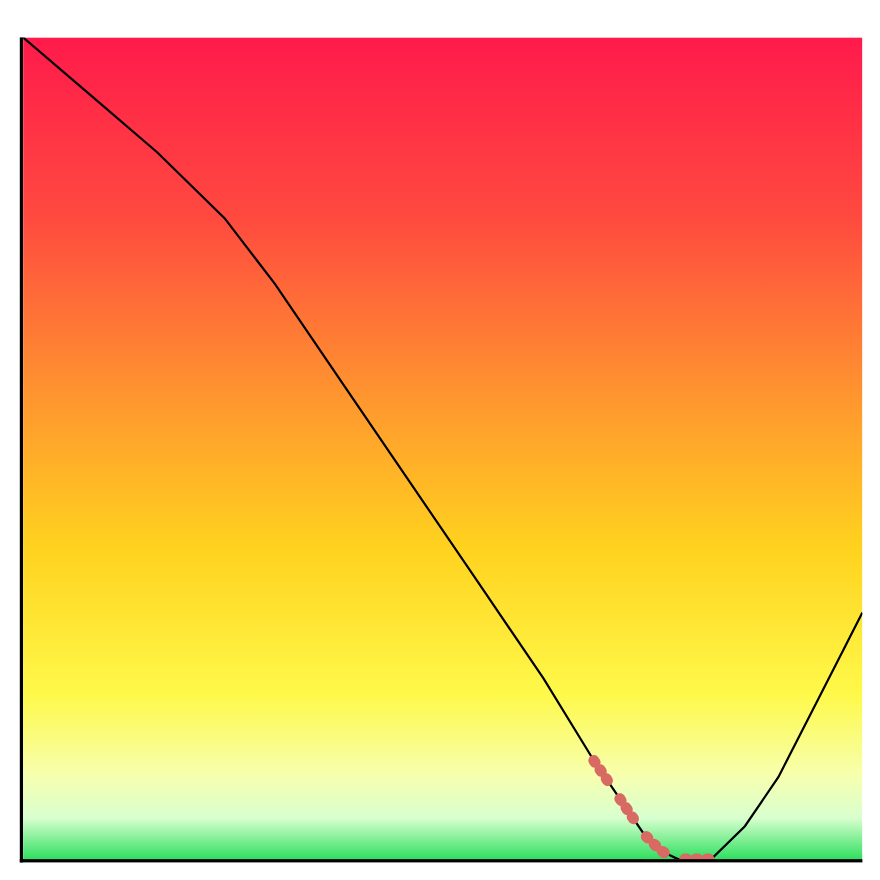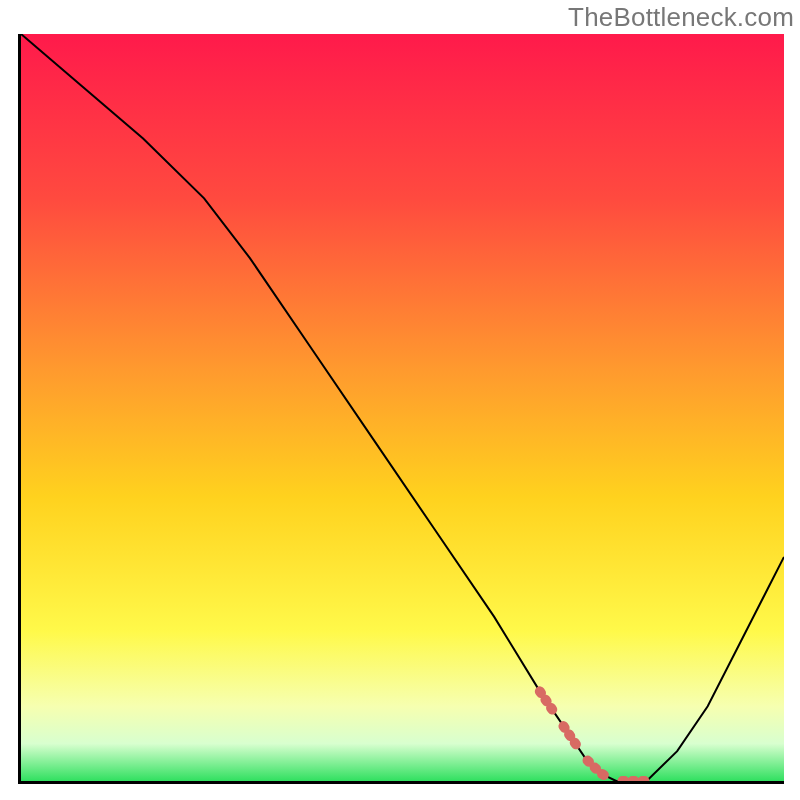--- a/index.html
+++ b/index.html
@@ -41,21 +41,20 @@
     left: 0;
     top: 0;
     width: 100%;
     height: 100%;
   }
 </style>
 </head>
 <body>
 
 <div class="stage">
-  <div class="watermark">TheBottleneck.com</div>
 
   <div class="plot-frame">
     <svg class="bg" viewBox="0 0 100 100" preserveAspectRatio="none">
       <defs>
         <linearGradient id="grad" x1="0" y1="0" x2="0" y2="1">
             <stop offset="0%" stop-color="#ff1a4b"></stop>
             <stop offset="22%" stop-color="#ff4a3f"></stop>
             <stop offset="45%" stop-color="#ff9a2e"></stop>
             <stop offset="62%" stop-color="#ffd21e"></stop>
             <stop offset="80%" stop-color="#fff94a"></stop>

